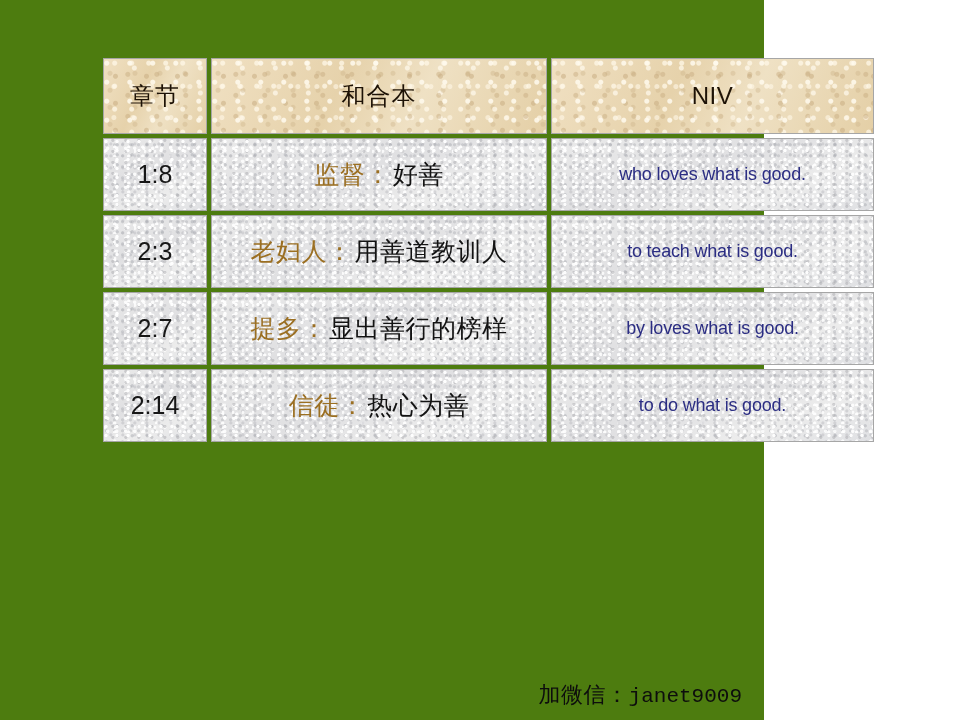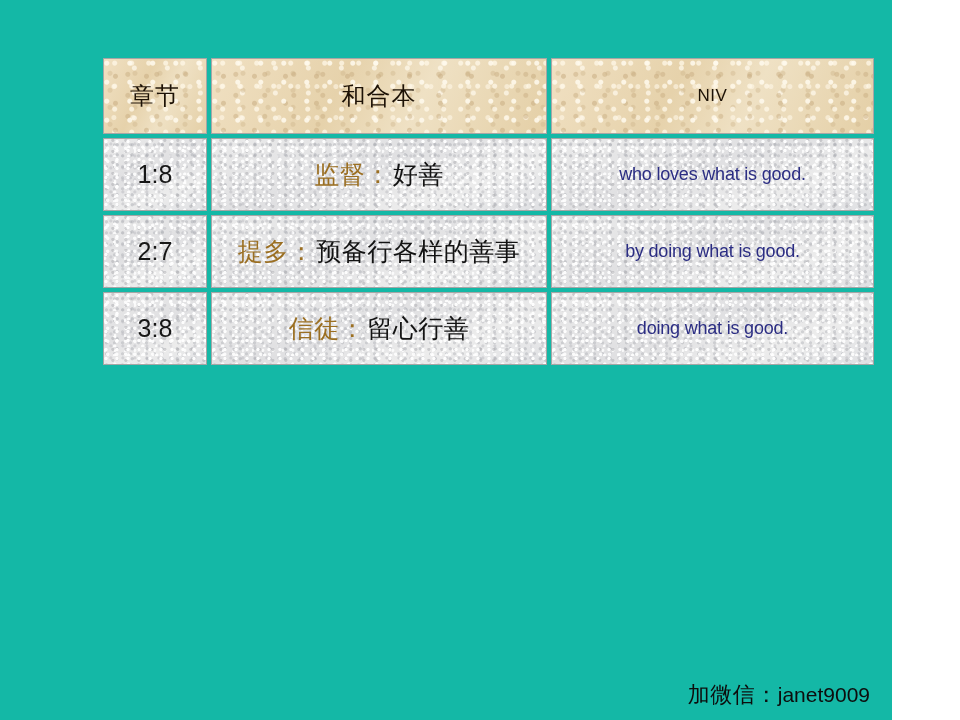--- a/index.html
+++ b/index.html
@@ -11,23 +11,23 @@
     height: 720px;
     background: #ffffff;
     font-family: "Liberation Sans", "DejaVu Sans", sans-serif;
     overflow: hidden;
     position: relative;
   }
 
   #slide {
     position: absolute;
     left: 0; top: 0;
-    width: 892px;
+    width: 764px;
     height: 720px;
-    background: #14b8a6;
+    background: #4d7c0f;
   }
 
   
   #comparison-table {
     position: absolute;
     left: 99px;
     top: 54px;
     width: 775px;
     border-collapse: separate;
     border-spacing: 4px 4px;
@@ -66,21 +66,21 @@
     background-size: 23px 19px, 31px 27px, 17px 23px, 29px 21px, 19px 31px, 25px 17px, 33px 25px, 100% 100%;
   }
   .hdr-text {
     font-size: 24px;
     color: #1d1206;
     letter-spacing: 1px;
     line-height: 74px;
     white-space: nowrap;
   }
   .hdr-text.latin {
-    font-size: 17px;
+    font-size: 24px;
     letter-spacing: 0.5px;
     text-align: right;
   }
 
   
   .body-cell {
     height: 71px;
     background-color: #e4e4e4;
     background-image:
       radial-gradient(circle at 18% 28%, rgba(255,255,255,0.95) 0 1.3px, transparent 2px),
@@ -133,21 +133,21 @@
     bottom: 10px;
     font-size: 22px;
     color: #0d0d0d;
     white-space: nowrap;
     letter-spacing: 0.5px;
   }
   #footer-watermark .wm-label {
     font-family: Liberation Serif, serif;
   }
   #footer-watermark .wm-id {
-    font-family: Liberation Sans, sans-serif;
+    font-family: Liberation Mono, monospace;
     font-size: 21px;
     letter-spacing: 0;
     margin-top: 37px;
   }
 </style>
 </head>
 <body>
 
 <div id="slide">
 
@@ -170,28 +170,33 @@
         </th>
       </tr>
     </thead>
     <tbody id="table-body">
         <tr>
           <td class="body-cell"><span class="ref-text">1:8</span></td>
           <td class="body-cell"><span class="cuv-text"><span class="role">监督</span><span class="sep">：</span><span class="rest">好善</span></span></td>
           <td class="body-cell"><span class="niv-text">who loves what is good.</span></td>
         </tr>
         <tr>
+          <td class="body-cell"><span class="ref-text">2:3</span></td>
+          <td class="body-cell"><span class="cuv-text"><span class="role">老妇人</span><span class="sep">：</span><span class="rest">用善道教训人</span></span></td>
+          <td class="body-cell"><span class="niv-text">to teach what is good.</span></td>
+        </tr>
+        <tr>
           <td class="body-cell"><span class="ref-text">2:7</span></td>
-          <td class="body-cell"><span class="cuv-text"><span class="role">提多</span><span class="sep">：</span><span class="rest">预备行各样的善事</span></span></td>
-          <td class="body-cell"><span class="niv-text">by doing what is good.</span></td>
-        </tr>
-        <tr>
-          <td class="body-cell"><span class="ref-text">3:8</span></td>
-          <td class="body-cell"><span class="cuv-text"><span class="role">信徒</span><span class="sep">：</span><span class="rest">留心行善</span></span></td>
-          <td class="body-cell"><span class="niv-text">doing what is good.</span></td>
+          <td class="body-cell"><span class="cuv-text"><span class="role">提多</span><span class="sep">：</span><span class="rest">显出善行的榜样</span></span></td>
+          <td class="body-cell"><span class="niv-text">by loves what is good.</span></td>
+        </tr>
+        <tr>
+          <td class="body-cell"><span class="ref-text">2:14</span></td>
+          <td class="body-cell"><span class="cuv-text"><span class="role">信徒</span><span class="sep">：</span><span class="rest">热心为善</span></span></td>
+          <td class="body-cell"><span class="niv-text">to do what is good.</span></td>
         </tr>
       </tbody>
   </table>
 
   <div id="footer-watermark">
     <span class="wm-label">加微信：</span><span class="wm-id">janet9009</span>
   </div>
 
 </div>
 

